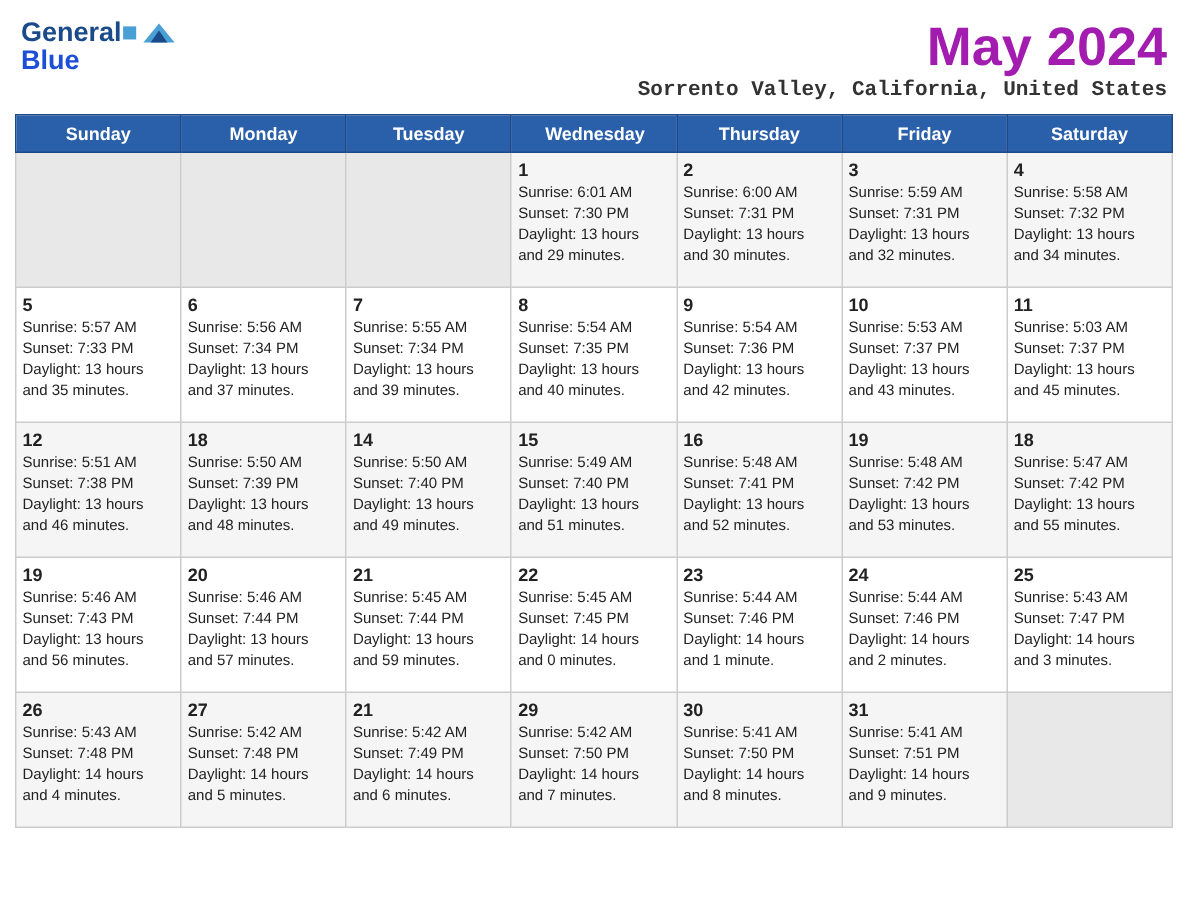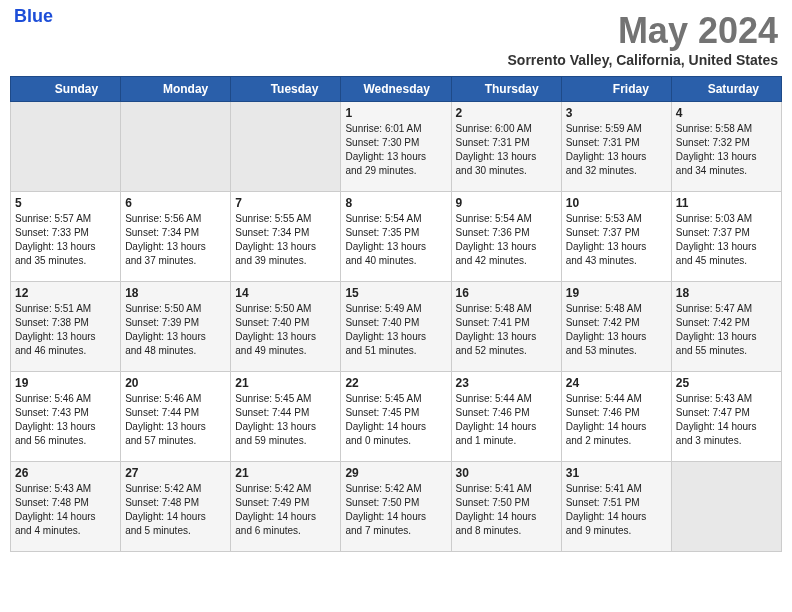--- a/index.html
+++ b/index.html
@@ -25,39 +25,40 @@
       width: 24px;
       height: 24px;
       margin-left: 2px;
     }
     .title-block {
       text-align: right;
     }
     .month-year {
       font-size: 36px;
       font-weight: bold;
-      color: #737373;
+      color: #a21caf;
     }
     .location {
       font-size: 14px;
       color: #333;
       font-weight: 600;
+      font-family: Liberation Mono, monospace;
     }
     table {
       width: 100%;
       border-collapse: collapse;
       table-layout: fixed;
     }
     thead tr th {
       background: #2a5faa;
       color: #fff;
       font-size: 12px;
       font-weight: bold;
       padding: 5px 22px;
-      text-align: right;
+      text-align: center;
       border: 1px solid #1e4a88;
     }
     tbody tr td {
       vertical-align: top;
       border: 1px solid #ccc;
       padding: 4px;
       font-size: 10.5px;
       color: #222;
       height: 90px;
     }
@@ -80,20 +81,29 @@
     .empty-cell {
       background: #e8e8e8 !important;
     }
   </style>
 </head>
 <body>
 
 <div class="header">
   <div class="logo">
     <div>
+      <div style="display:flex;align-items:center;">
+        <div style="font-size:18px;font-weight:bold;color:#1a4a8a;line-height:1.1;">
+          General<span style="color:#4a9fd4;">■</span>
+        </div>
+        <svg class="logo-icon" viewBox="0 0 30 24" xmlns="http://www.w3.org/2000/svg">
+          <polygon points="2,20 15,4 28,20" fill="#4a9fd4"></polygon>
+          <polygon points="8,20 15,10 22,20" fill="#1a4a8a"></polygon>
+        </svg>
+      </div>
       <div style="font-size:18px;font-weight:bold;color:#1d4ed8;margin-top:-4px;">Blue</div>
     </div>
   </div>
   <div class="title-block">
     <div class="month-year">May 2024</div>
     <div class="location">Sorrento Valley, California, United States</div>
   </div>
 </div>
 
 <table>

